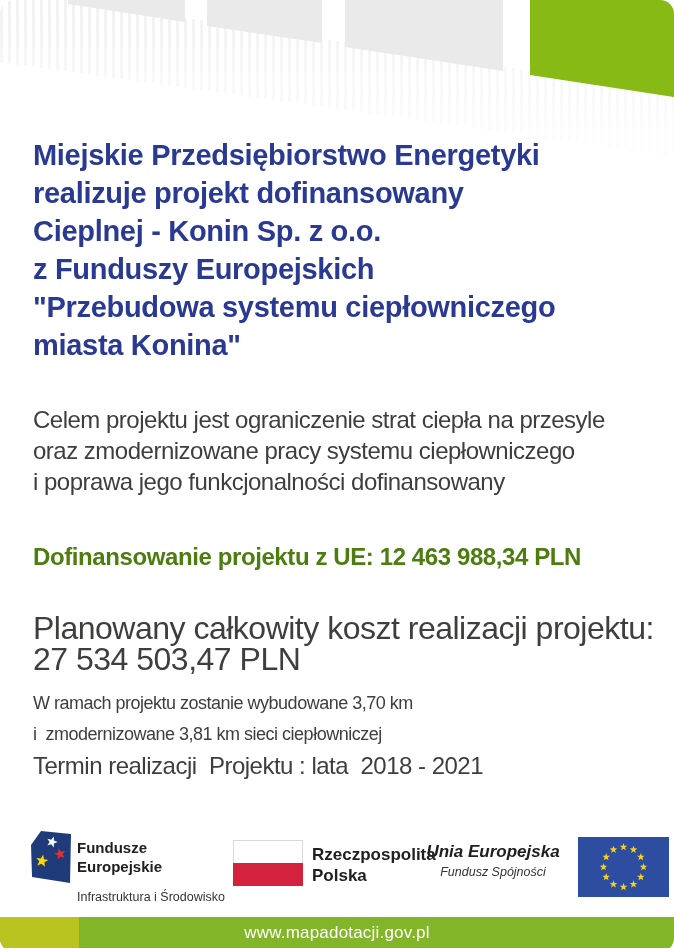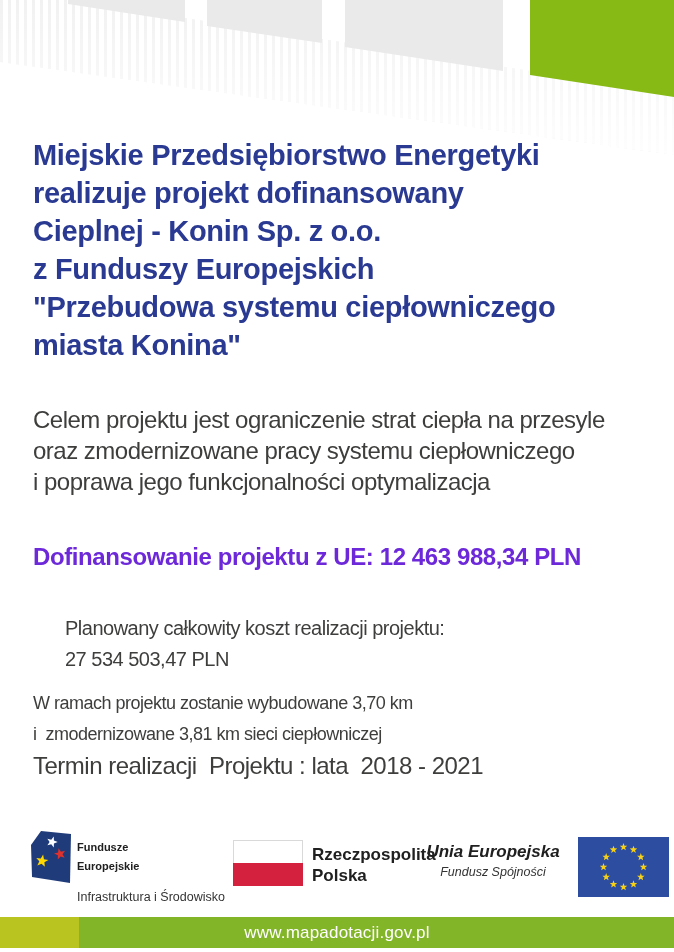--- a/index.html
+++ b/index.html
@@ -1,18 +1,18 @@
 <!DOCTYPE html>
 <html><head>
 <meta charset="utf-8">
 <style>
   html,body{margin:0;padding:0;background:#ffffff;}
   .poster{
     position:relative;width:674px;height:952px;background:#ffffff;overflow:hidden;
-    font-family:"Liberation Sans",sans-serif;color:#3e3e3d;
+    font-family:"Liberation Sans",sans-serif;color:#3e3e3d;border-radius:14px;
   }
   
   .decor-stripes{
     position:absolute;left:0;top:0;width:674px;height:160px;
     background-image:
       linear-gradient(to bottom, rgba(255,255,255,0.15), rgba(255,255,255,0.95)),
       repeating-linear-gradient(90deg,#efefef 0 3px,#ffffff 3px 8px);
     clip-path:polygon(0 0,68px 0,674px 93px,674px 155px,0 62px);
   }
   .decor-svg{position:absolute;left:0;top:0;}
@@ -24,30 +24,30 @@
     color:#2a3a92;
   }
   .bodytext{
     position:absolute;left:33px;top:404px;
     font-size:24px;font-weight:400;line-height:31px;letter-spacing:-0.5px;
     color:#3e3e3d;
   }
   .funding{
     position:absolute;left:33px;top:541px;
     font-size:24px;font-weight:700;line-height:31px;letter-spacing:-0.4px;
-    color:#6d28d9;
+    color:#4d7c0f;
   }
-  .cost{position:absolute;left:33px;top:613px;font-size:20px;line-height:31px;letter-spacing:-0.5px;margin-left:32px;}
+  .cost{position:absolute;left:33px;top:613px;font-size:32px;line-height:31px;letter-spacing:-0.5px;}
   .scope{position:absolute;left:33px;top:688px;font-size:18px;line-height:31px;letter-spacing:-0.5px;}
   .timeline{position:absolute;left:33px;top:750px;font-size:24px;line-height:31px;letter-spacing:-0.5px;}
   
   .footer{position:absolute;left:0;top:828px;width:674px;height:75px;}
   .fe-flag{position:absolute;left:30px;top:1px;}
   .fe-text{position:absolute;left:77px;top:10px;line-height:19px;}
-  .fe-text .big{font-size:11px;font-weight:700;color:#202020;}
+  .fe-text .big{font-size:15px;font-weight:700;color:#202020;}
   .fe-text .sub{font-size:12.5px;font-weight:400;color:#333;margin-top:12px;}
   .pl-flag{
     position:absolute;left:233px;top:12px;width:68px;height:44px;
     border:1px solid #d9d9d9;background:#ffffff;
   }
   .pl-flag .red{position:absolute;left:-1px;right:-1px;bottom:-1px;height:23px;background:#d4213d;}
   .pl-text{position:absolute;left:312px;top:16px;font-size:17px;font-weight:700;line-height:21px;color:#202020;}
   .eu-text{position:absolute;left:420px;top:13px;width:146px;text-align:center;font-style:italic;}
   .eu-text .big{font-size:17px;font-weight:700;color:#202020;line-height:21px;}
   .eu-text .sub{font-size:12.5px;font-weight:400;color:#333;margin-top:3px;}
@@ -78,21 +78,21 @@
     <div class="line">realizuje projekt dofinansowany</div>
     <div class="line">Cieplnej - Konin Sp. z o.o.</div>
     <div class="line">z Funduszy Europejskich</div>
     <div class="line">"Przebudowa systemu ciepłowniczego</div>
     <div class="line">miasta Konina"</div>
   </div>
 
   <div class="bodytext">
     <div class="line">Celem projektu jest ograniczenie strat ciepła na przesyle</div>
     <div class="line">oraz zmodernizowane pracy systemu ciepłowniczego</div>
-    <div class="line">i poprawa jego funkcjonalności optymalizacja</div>
+    <div class="line">i poprawa jego funkcjonalności dofinansowany</div>
   </div>
 
   <div class="funding line">Dofinansowanie projektu z UE: 12 463 988,34 PLN</div>
 
   <div class="cost">
     <div class="line">Planowany całkowity koszt realizacji projektu:</div>
     <div class="line">27 534 503,47 PLN</div>
   </div>
 
   <div class="scope">

